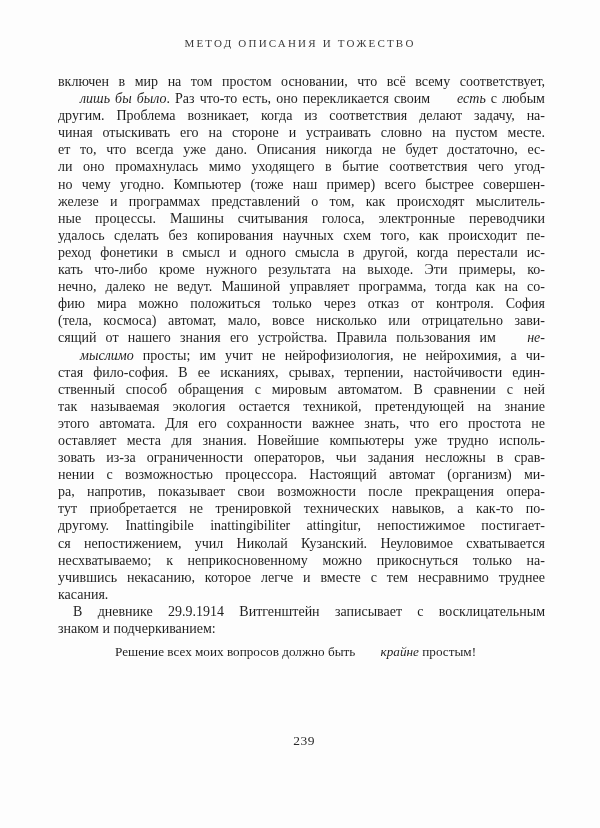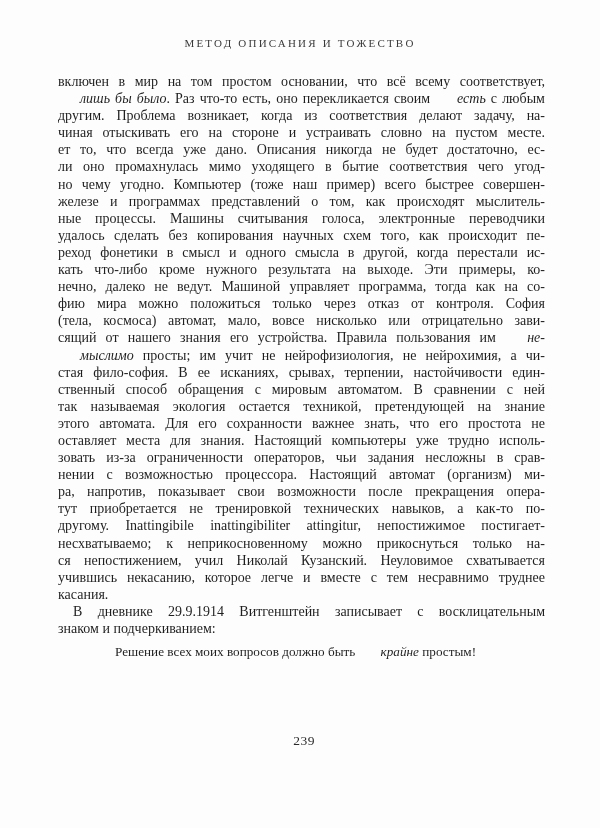--- a/index.html
+++ b/index.html
@@ -81,28 +81,28 @@
         <div class="line"><span>кать что-либо кроме нужного результата на выходе. Эти примеры, ко-</span></div>
         <div class="line"><span>нечно, далеко не ведут. Машиной управляет программа, тогда как на со-</span></div>
         <div class="line"><span>фию мира можно положиться только через отказ от контроля. София</span></div>
         <div class="line"><span>(тела, космоса) автомат, мало, вовсе нисколько или отрицательно зави-</span></div>
         <div class="line"><span>сящий от нашего знания его устройства. Правила пользования им </span><span class="it">не-</span></div>
         <div class="line"><span class="it">мыслимо</span><span> просты; им учит не нейрофизиология, не нейрохимия, а чи-</span></div>
         <div class="line"><span>стая фило-софия. В ее исканиях, срывах, терпении, настойчивости един-</span></div>
         <div class="line"><span>ственный способ обращения с мировым автоматом. В сравнении с ней</span></div>
         <div class="line"><span>так называемая экология остается техникой, претендующей на знание</span></div>
         <div class="line"><span>этого автомата. Для его сохранности важнее знать, что его простота не</span></div>
-        <div class="line"><span>оставляет места для знания. Настоящий компьютеры уже трудно исполь-</span></div>
+        <div class="line"><span>оставляет места для знания. Новейшие компьютеры уже трудно исполь-</span></div>
         <div class="line"><span>зовать из-за ограниченности операторов, чьи задания несложны в срав-</span></div>
         <div class="line"><span>нении с возможностью процессора. Настоящий автомат (организм) ми-</span></div>
         <div class="line"><span>ра, напротив, показывает свои возможности после прекращения опера-</span></div>
         <div class="line"><span>тут приобретается не тренировкой технических навыков, а как-то по-</span></div>
         <div class="line"><span>другому. Inattingibile inattingibiliter attingitur, непостижимое постигает-</span></div>
+        <div class="line"><span>ся непостижением, учил Николай Кузанский. Неуловимое схватывается</span></div>
         <div class="line"><span>несхватываемо; к неприкосновенному можно прикоснуться только на-</span></div>
-        <div class="line"><span>ся непостижением, учил Николай Кузанский. Неуловимое схватывается</span></div>
         <div class="line"><span>учившись некасанию, которое легче и вместе с тем несравнимо труднее</span></div>
         <div class="line last"><span>касания.</span></div>
       </section>
     <section>
         <div class="line indent"><span>В дневнике 29.9.1914 Витгенштейн записывает с восклицательным</span></div>
         <div class="line last"><span>знаком и подчеркиванием:</span></div>
       </section>
     <section class="quote-block">
         <div class="line last"><span>Решение всех моих вопросов должно быть </span><span class="it">крайне</span><span> простым!</span></div>
       </section>

